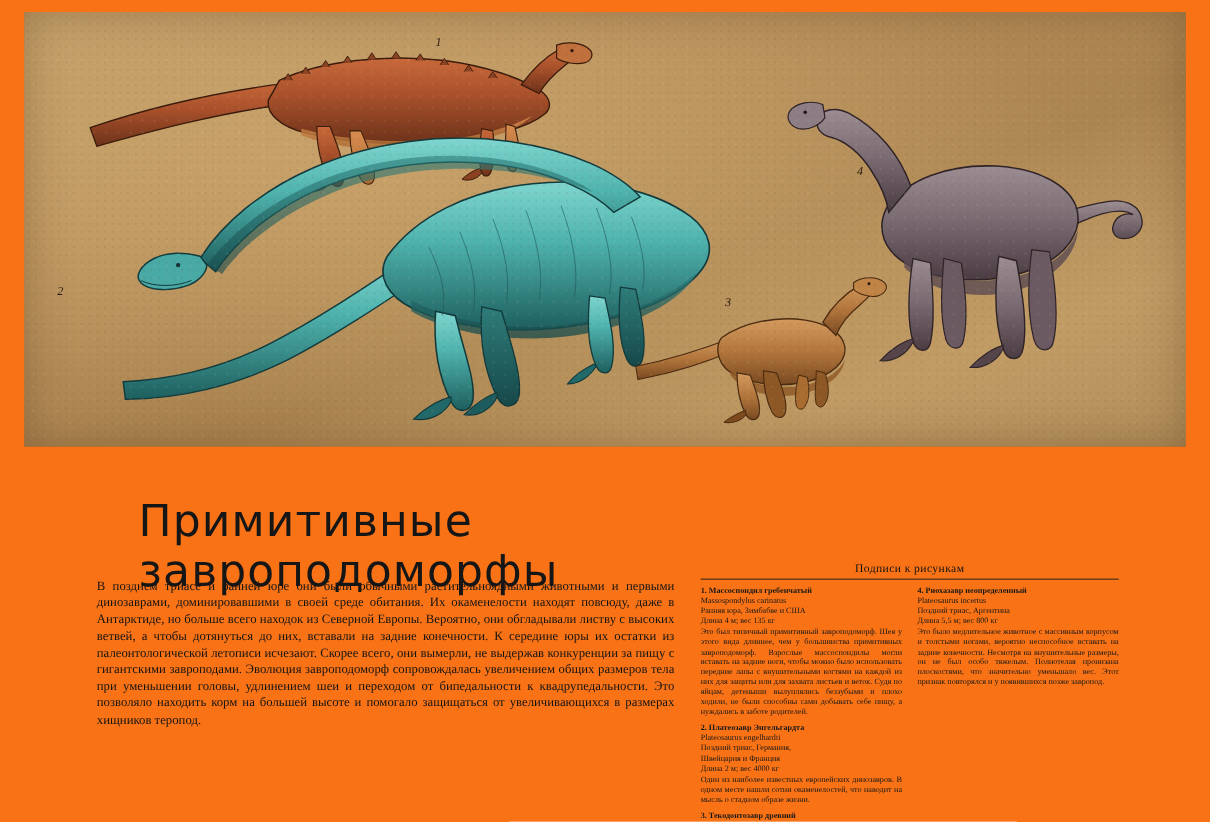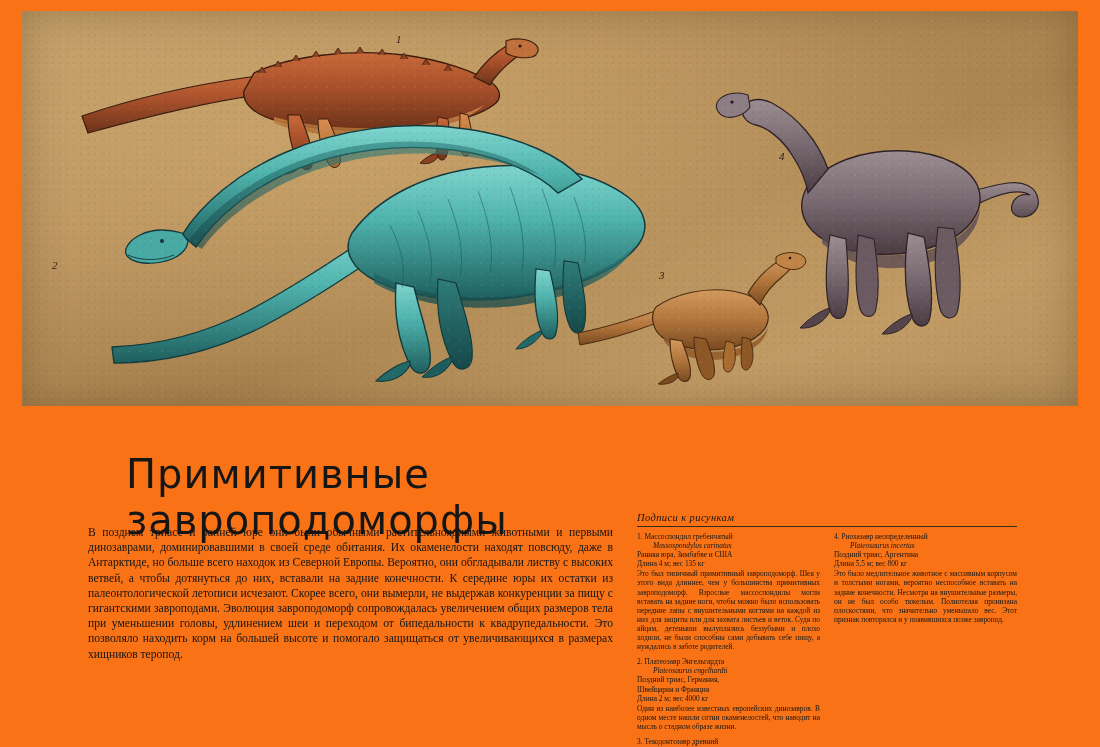--- a/index.html
+++ b/index.html
@@ -98,23 +98,22 @@
 
   
   .captions {
     position: absolute;
     left: 637px;
     top: 512px;
     width: 380px;
   }
   .cap-head {
     font-family: "Liberation Serif", serif;
-    font-style: italic;
     font-size: 10.5px;
-    text-align: left;
+    text-align: center;
     color: #141414;
     letter-spacing: 0.4px;
     margin-bottom: 3px;
   }
   .cap-rule {
     height: 1px;
     background: #3a2c1c;
     width: 100%;
     margin-bottom: 5px;
   }
@@ -123,27 +122,25 @@
     gap: 14px;
     font-family: "Liberation Serif", serif;
     font-size: 7.4px;
     line-height: 9.1px;
     color: #171717;
     text-align: justify;
   }
   .cap-col { width: 183px; }
   .cap-item { margin-bottom: 6px; }
   .cap-title {
-    font-weight: normal;
+    font-weight: bold;
     display: block;
   }
   .cap-latin {
-    font-style: italic;
     display: block;
-    margin-left: 16px;
   }
   .cap-line { display: block; }
   .cap-text { display: block; margin-top: 1px; }
 </style>
 </head>
 <body>
 
 <div class="page">
 
   <div class="plate">

